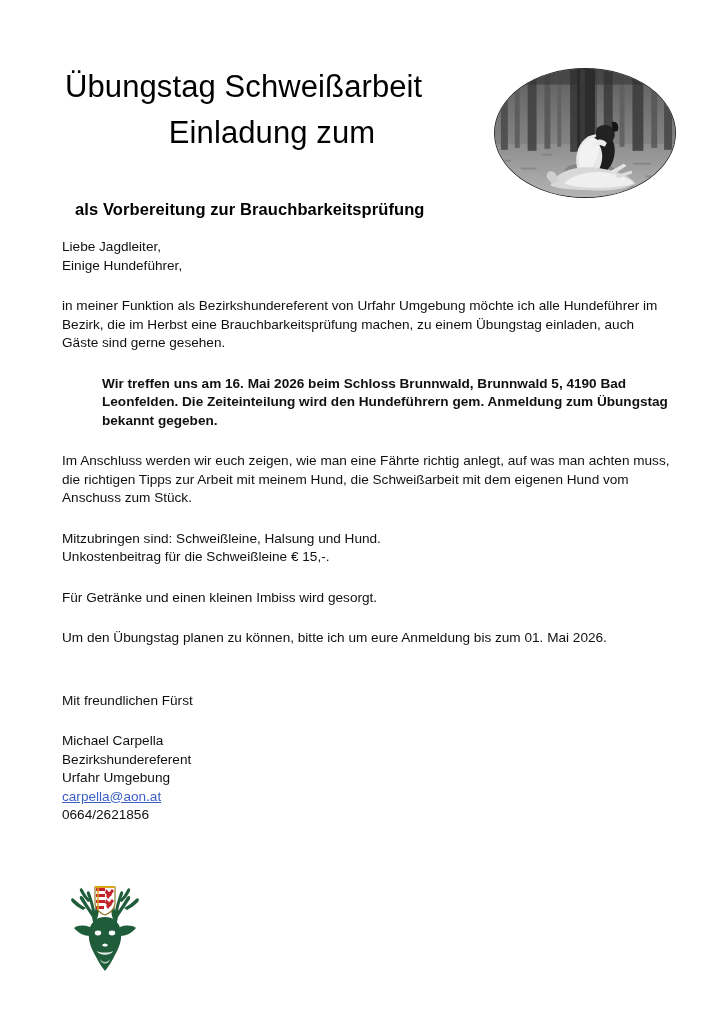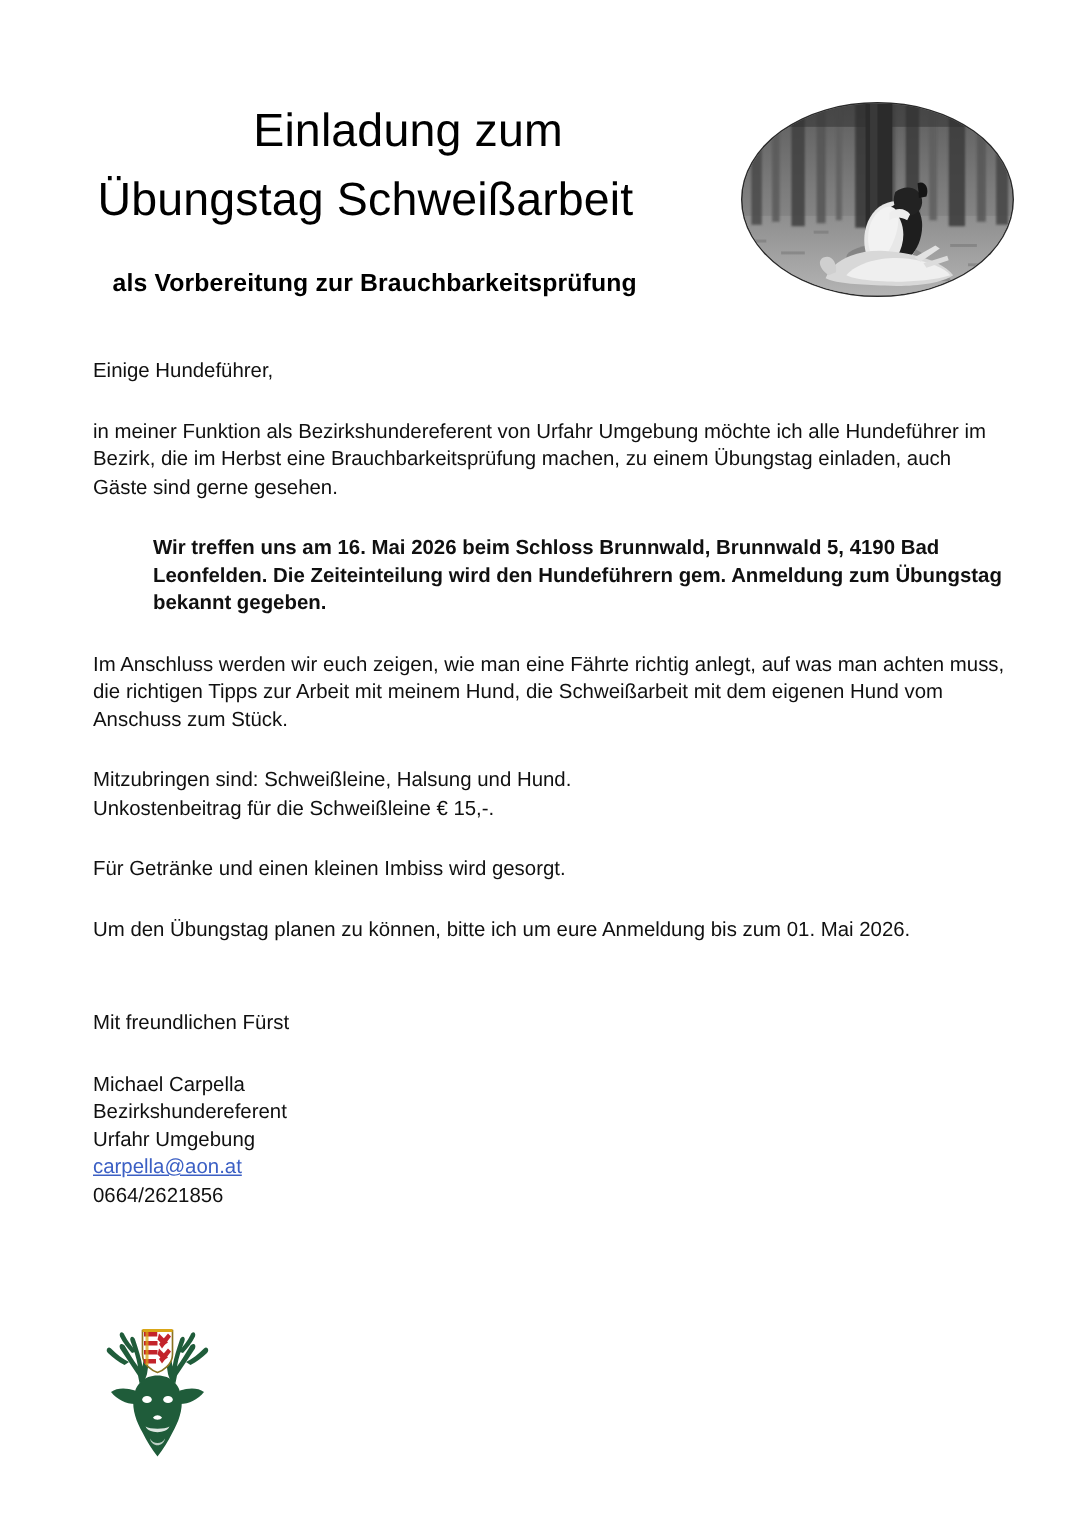--- a/index.html
+++ b/index.html
@@ -41,21 +41,21 @@
     line-height: 46px;
     letter-spacing: 0.1px;
     color: #000;
     white-space: nowrap;
   }
   .title-line.l1 { text-align: center; }
   .title-line.l2 { text-align: left; padding-left: 3px; }
   .subtitle {
     position: absolute;
     left: 75px;
-    top: 180px;
+    top: 200px;
     font-size: 16.5px;
     font-weight: bold;
     letter-spacing: 0.1px;
     white-space: nowrap;
   }
 
   
   .photo-oval {
     position: absolute;
     left: 494px;
@@ -102,22 +102,22 @@
   .logo svg { display: block; width: 100%; height: 100%; }
 </style>
 </head>
 <body>
 
 <div class="page">
 
   <div class="header">
 
     <div class="title-block">
+      <div class="title-line l2">Übungstag Schweißarbeit</div>
       <div class="title-line l1">Einladung zum</div>
-      <div class="title-line l2">Übungstag Schweißarbeit</div>
     </div>
 
     <div class="subtitle">als Vorbereitung zur Brauchbarkeitsprüfung</div>
 
     <div class="photo-oval">
       <svg viewBox="0 0 182 130" preserveAspectRatio="xMidYMid slice">
         <defs>
           <linearGradient id="skyfade" x1="0" y1="0" x2="0" y2="1">
             <stop offset="0%" stop-color="#5d5d5d"></stop>
             <stop offset="45%" stop-color="#7c7c7c"></stop>
@@ -193,20 +193,21 @@
           <path d="M58 116 C52 112 50 106 55 104 C60 102 64 108 63 114 Z" fill="#cfcfcf"></path>
         </g>
 
         <rect x="0" y="0" width="182" height="130" fill="none"></rect>
       </svg>
     </div>
   </div>
 
   <div class="body-area">
 
+    <p class="para">Liebe Jagdleiter,</p>
     <p class="para">Einige Hundeführer,</p>
 
     <div class="gap-m"></div>
 
     <p class="para">in meiner Funktion als Bezirkshundereferent von Urfahr Umgebung möchte ich alle Hundeführer im Bezirk, die im Herbst eine Brauchbarkeitsprüfung machen, zu einem Übungstag einladen, auch Gäste sind gerne gesehen.</p>
 
     <div class="gap-m"></div>
 
     <p class="para bold">Wir treffen uns am 16. Mai 2026 beim Schloss Brunnwald, Brunnwald 5, 4190 Bad Leonfelden. Die Zeiteinteilung wird den Hundeführern gem. Anmeldung zum Übungstag bekannt gegeben.</p>
 

